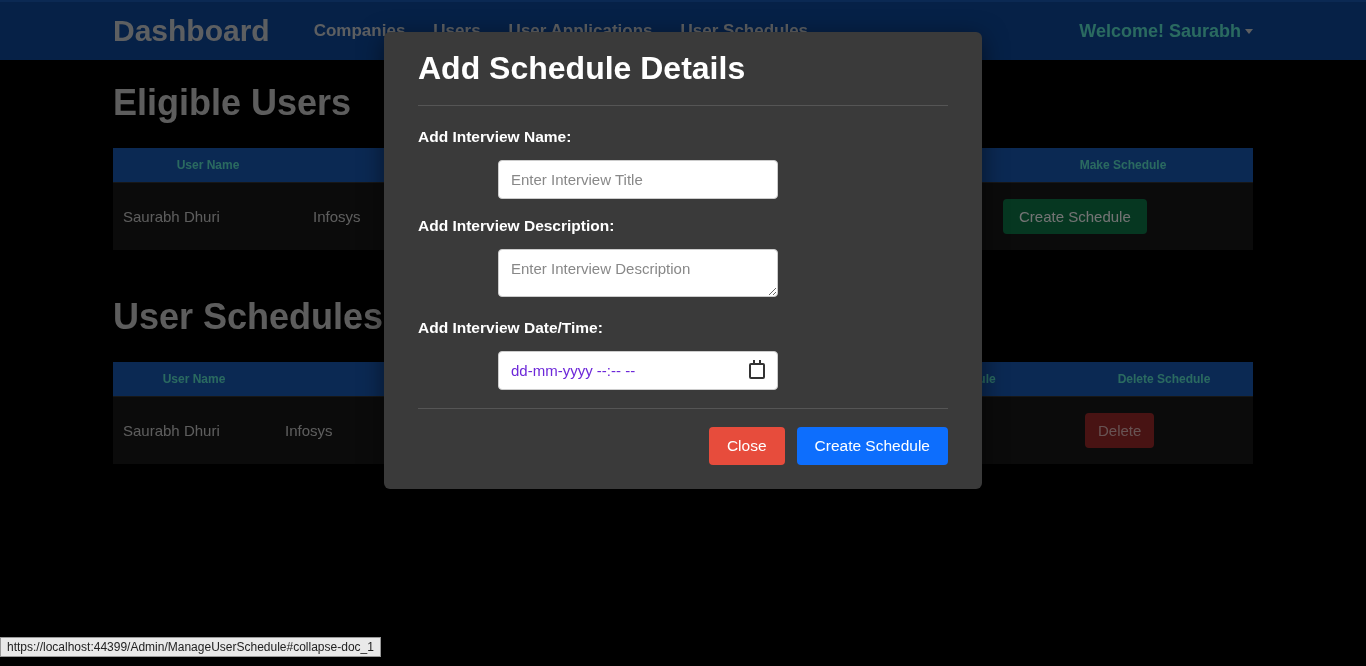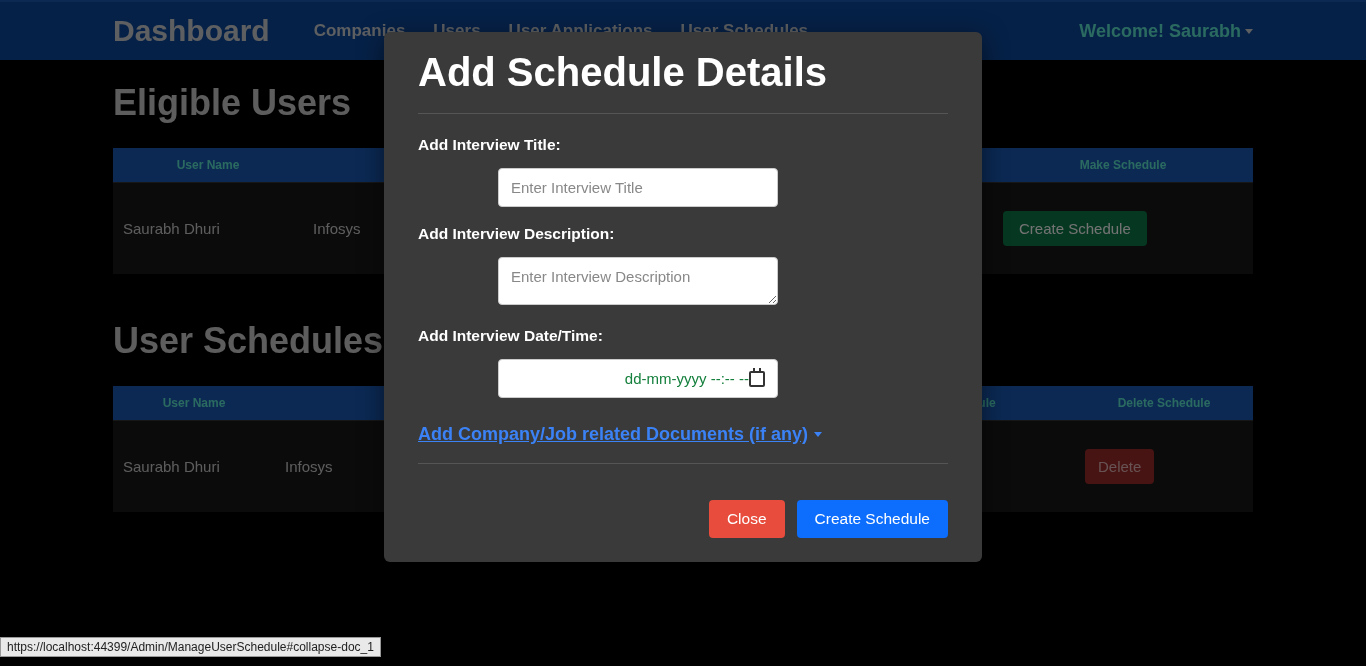--- a/index.html
+++ b/index.html
@@ -82,21 +82,21 @@
     background: #1a5cb8;
     color: #5eead4;
     text-align: center;
     font-weight: 600;
     font-size: 12px;
     padding: 10px 10px;
   }
   table.data-table tbody td {
     color: #cfcfcf;
     font-size: 15px;
-    padding: 28px 10px;
+    padding: 16px 10px;
     border-top: 1px solid #333;
     margin-top: 32px;
   }
   .btn {
     display: inline-block;
     padding: 9px 16px;
     border-radius: 4px;
     font-size: 15px;
     color: #fff;
     border: none;
@@ -117,21 +117,21 @@
     top: 32px;
     left: 384px;
     width: 598px;
     background: #3a3a3a;
     border-radius: 6px;
     box-shadow: 0 6px 24px rgba(0,0,0,0.5);
     padding: 18px 34px 24px 34px;
     color: #eee;
   }
   .modal-title {
-    font-size: 40px;
+    font-size: 32px;
     font-weight: 700;
     color: #fff;
     margin-bottom: 18px;
   }
   .modal-hr { border: none; border-top: 1px solid #555; margin: 0 0 22px 0;}
   .form-group { margin-bottom: 18px; }
   .form-label {
     font-size: 15.5px;
     font-weight: 700;
     color: #fff;
@@ -145,22 +145,22 @@
     color: #222;
     font-size: 15px;
     border: 1px solid #ccc;
     border-radius: 4px;
     padding: 10px 12px;
     font-family: inherit;
   }
   .form-control::placeholder, .form-textarea::placeholder { color: #888; }
   .form-textarea { height: 48px; resize: both; }
   .form-dt {
-    display: flex; align-items: center; justify-content: flex-end;
-    color: #15803d;
+    display: flex; align-items: center; justify-content: space-between;
+    color: #6d28d9;
   }
   .cal-icon {
     width: 16px; height: 16px; border: 2px solid #333; border-radius: 2px;
     position: relative; display: inline-block;
   }
   .cal-icon:before {
     content: ""; position: absolute; top: -5px; left: 2px; width: 2px; height: 4px; background: #333;
   }
   .cal-icon:after {
     content: ""; position: absolute; top: -5px; right: 2px; width: 2px; height: 4px; background: #333;
@@ -172,21 +172,21 @@
     font-size: 18px;
     font-weight: 600;
     cursor: pointer;
     display: inline-flex; align-items: center;
     margin-top: 8px; margin-bottom: 18px;
   }
   .doc-link .caret { border-top-color: #3b82f6; margin-left: 6px; }
 
   .modal-footer {
     border-top: 1px solid #555;
-    padding-top: 36px;
+    padding-top: 18px;
     display: flex;
     justify-content: flex-end;
     gap: 12px;
   }
   .modal-footer .btn { padding: 10px 18px; font-size: 15.5px; }
 
   
   .statusbar {
     position: absolute;
     bottom: 9px; left: 0;
@@ -270,41 +270,37 @@
   </table>
 </div>
 
 <div class="backdrop"></div>
 
 <div class="modal">
   <div class="modal-title">Add Schedule Details</div>
   <hr class="modal-hr">
 
   <div class="form-group">
-    <label class="form-label">Add Interview Title:</label>
+    <label class="form-label">Add Interview Name:</label>
     <input class="form-control" type="text" placeholder="Enter Interview Title" style="">
   </div>
 
   <div class="form-group">
     <label class="form-label">Add Interview Description:</label>
     <textarea class="form-textarea" placeholder="Enter Interview Description" style=""></textarea>
   </div>
 
   <div class="form-group">
     <label class="form-label">Add Interview Date/Time:</label>
     <div class="form-dt">
       <span>dd-mm-yyyy --:-- --</span>
       <span class="cal-icon"></span>
     </div>
   </div>
 
-  <a class="doc-link">
-    <span>Add Company/Job related Documents (if any)</span>
-    <span class="caret"></span>
-  </a>
 
   <div class="modal-footer">
     <button class="btn btn-close-red">Close</button>
     <button class="btn btn-primary">Create Schedule</button>
   </div>
 </div>
 
 <div class="statusbar">https://localhost:44399/Admin/ManageUserSchedule#collapse-doc_1</div>
 
 </body></html>

